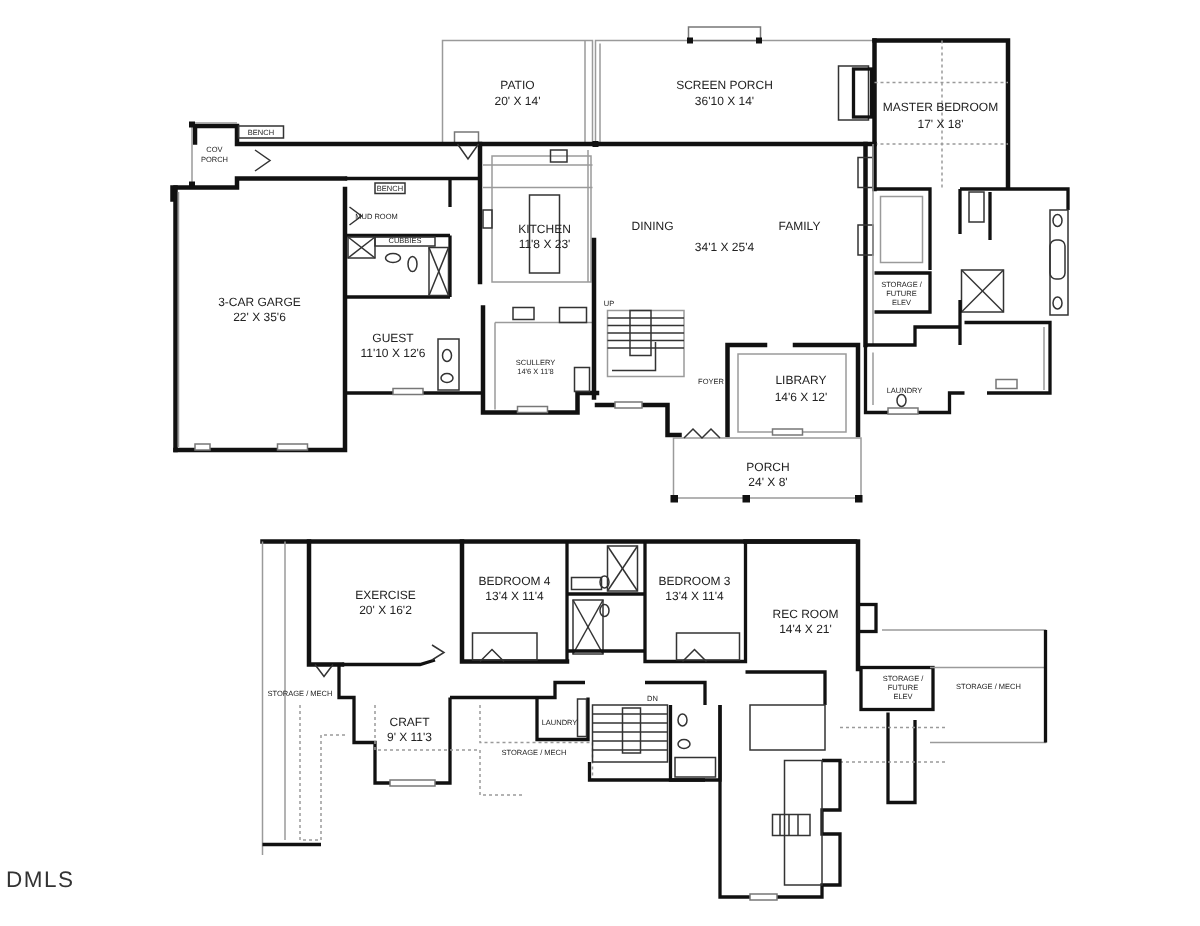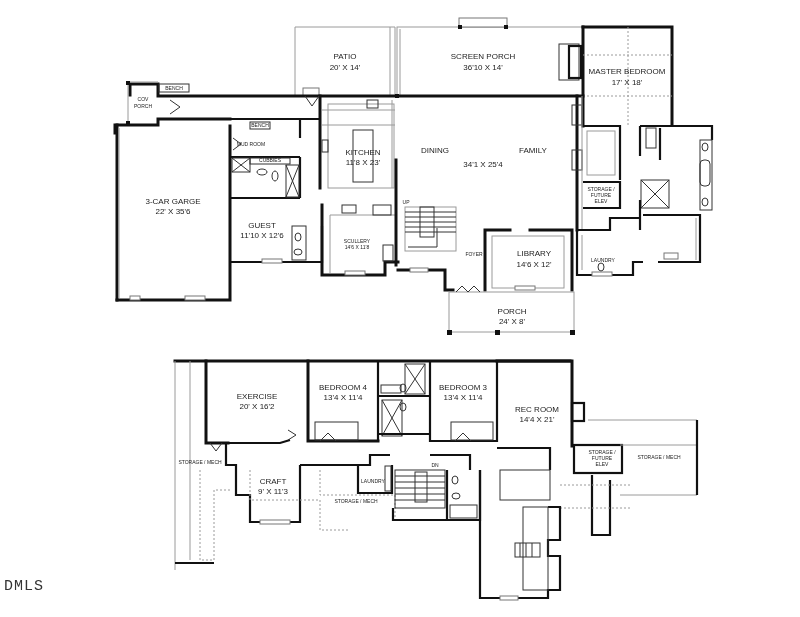--- a/index.html
+++ b/index.html
@@ -7,21 +7,21 @@
   svg { position:absolute; left:0; top:0; }
   .wall { stroke:#111; stroke-width:3; fill:none; stroke-linecap:square; }
   .wall2 { stroke:#111; stroke-width:2.2; fill:none; }
   .thin { stroke:#333; stroke-width:1; fill:none; }
   .grey { stroke:#9a9a9a; stroke-width:1; fill:none; }
   .dash { stroke:#9a9a9a; stroke-width:1; fill:none; stroke-dasharray:2 2; }
   .win { stroke:#777; stroke-width:1; fill:#fff; }
   .lbl { font-family:"Liberation Sans", sans-serif; fill:#222; text-anchor:middle; }
   .l8 { font-size:8px; }
   .l5 { font-size:5px; }
-  .logo { position:absolute; left:4px; top:578px; font-family:Liberation Mono, monospace; font-size:15px; color:#333; letter-spacing:1px;text-align:right; }
+  .logo { position:absolute; left:4px; top:578px; font-family:Liberation Sans, sans-serif; font-size:15px; color:#333; letter-spacing:1px;text-align:right; }
 </style>
 </head>
 <body>
 
 <svg width="800" height="617" viewBox="0 0 800 617">
 
   <g>
 
     <g>
       <polyline class="grey" points="295,97 295,27 395,27 395,97"></polyline>

